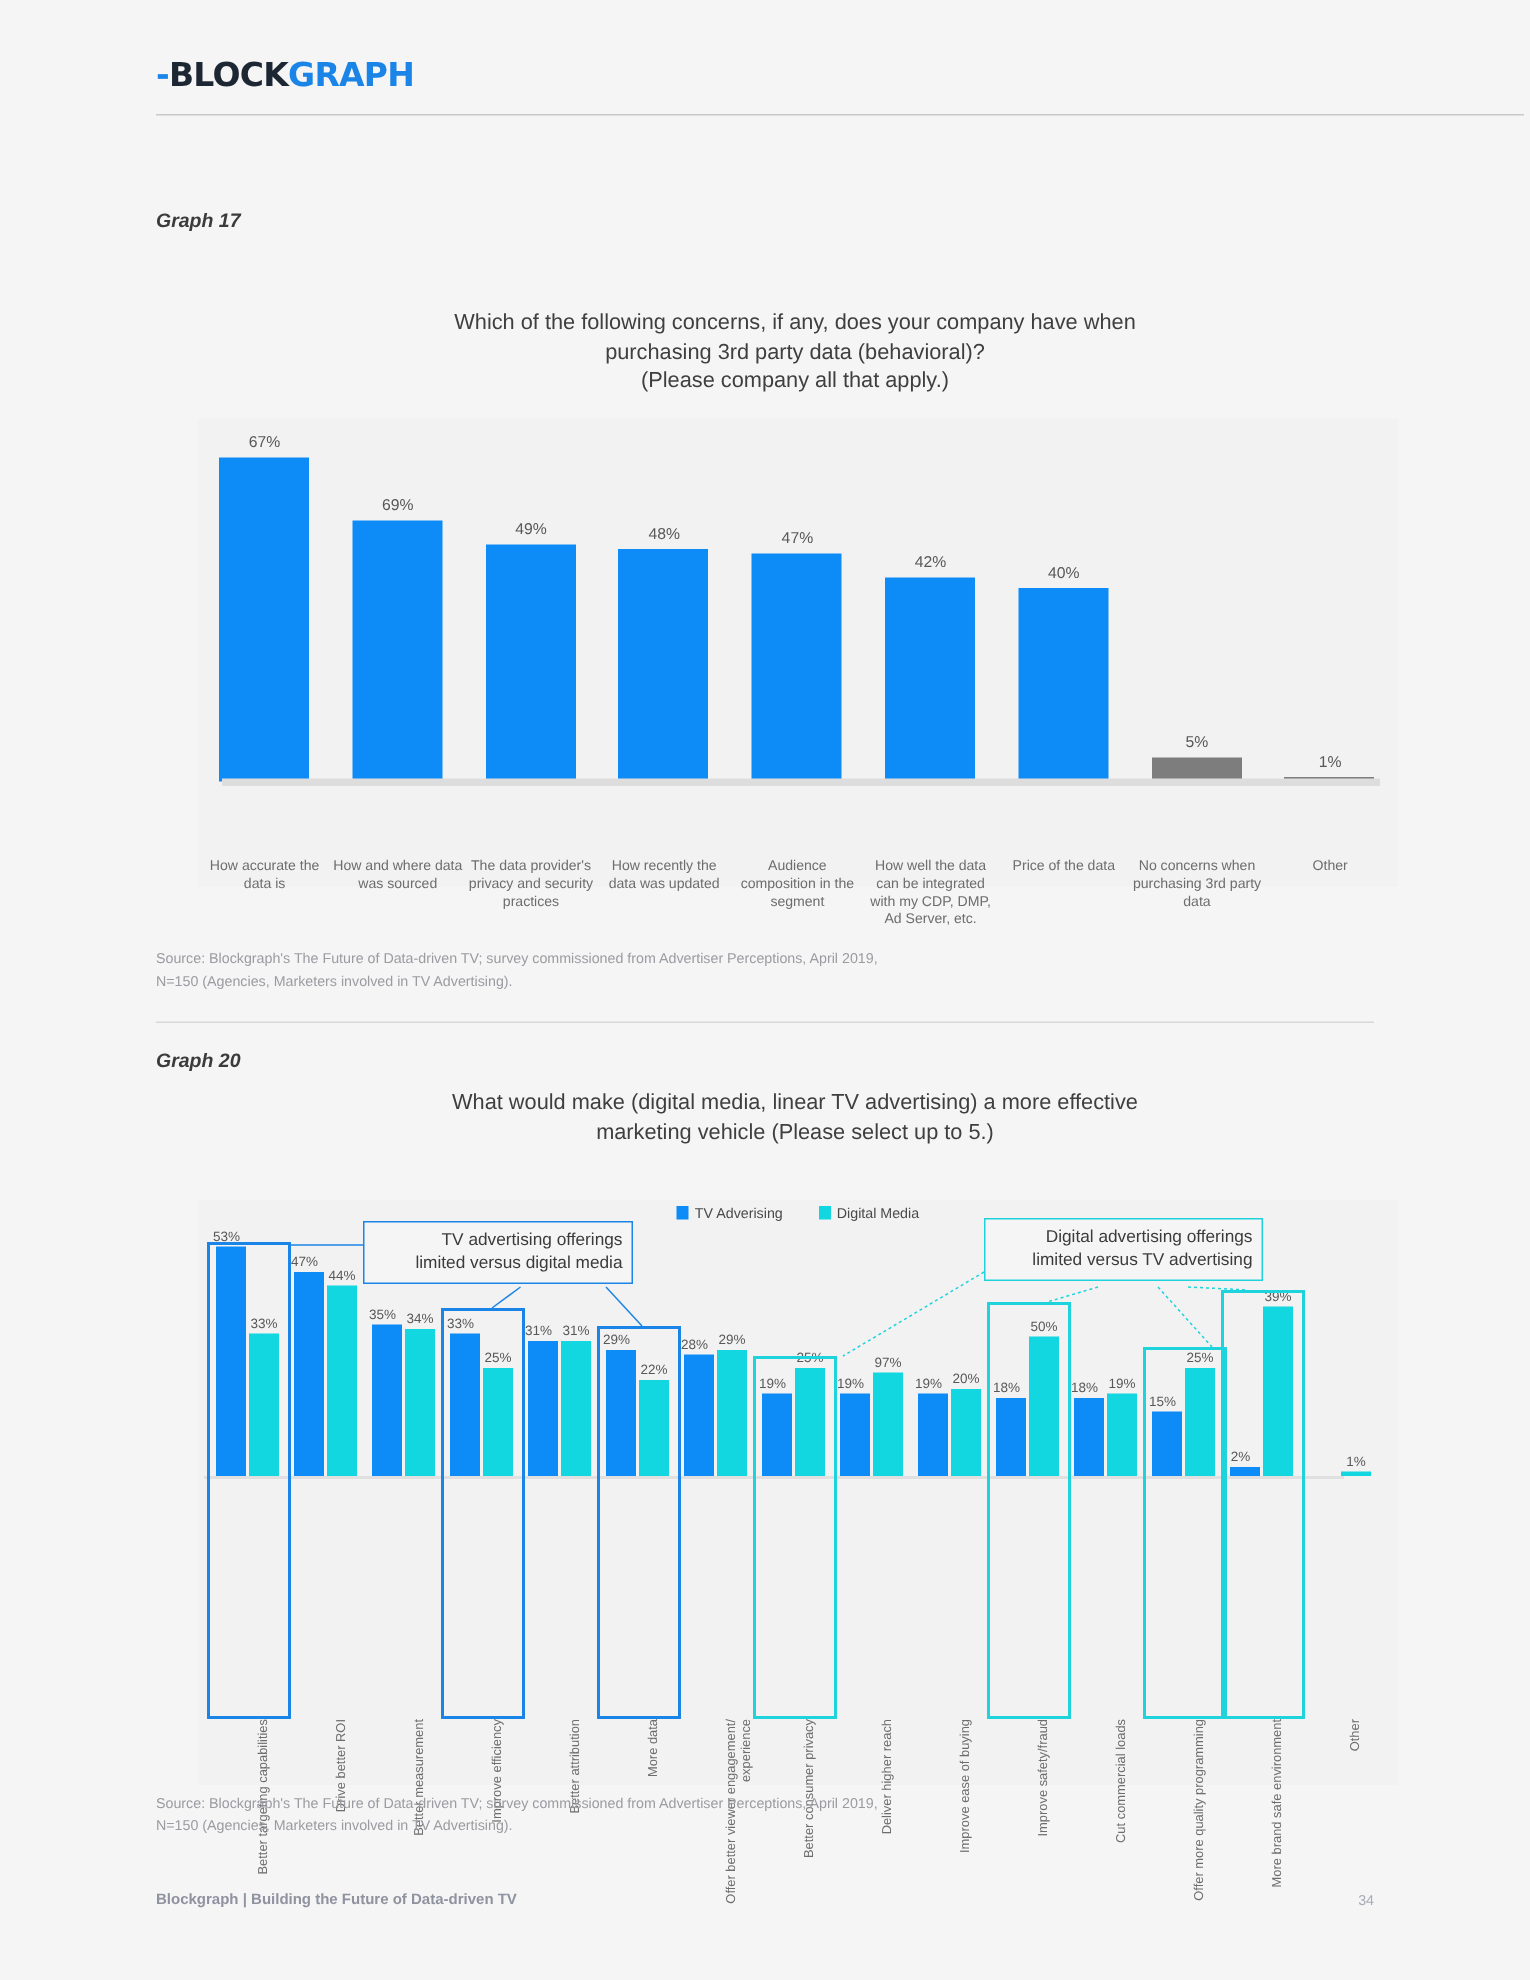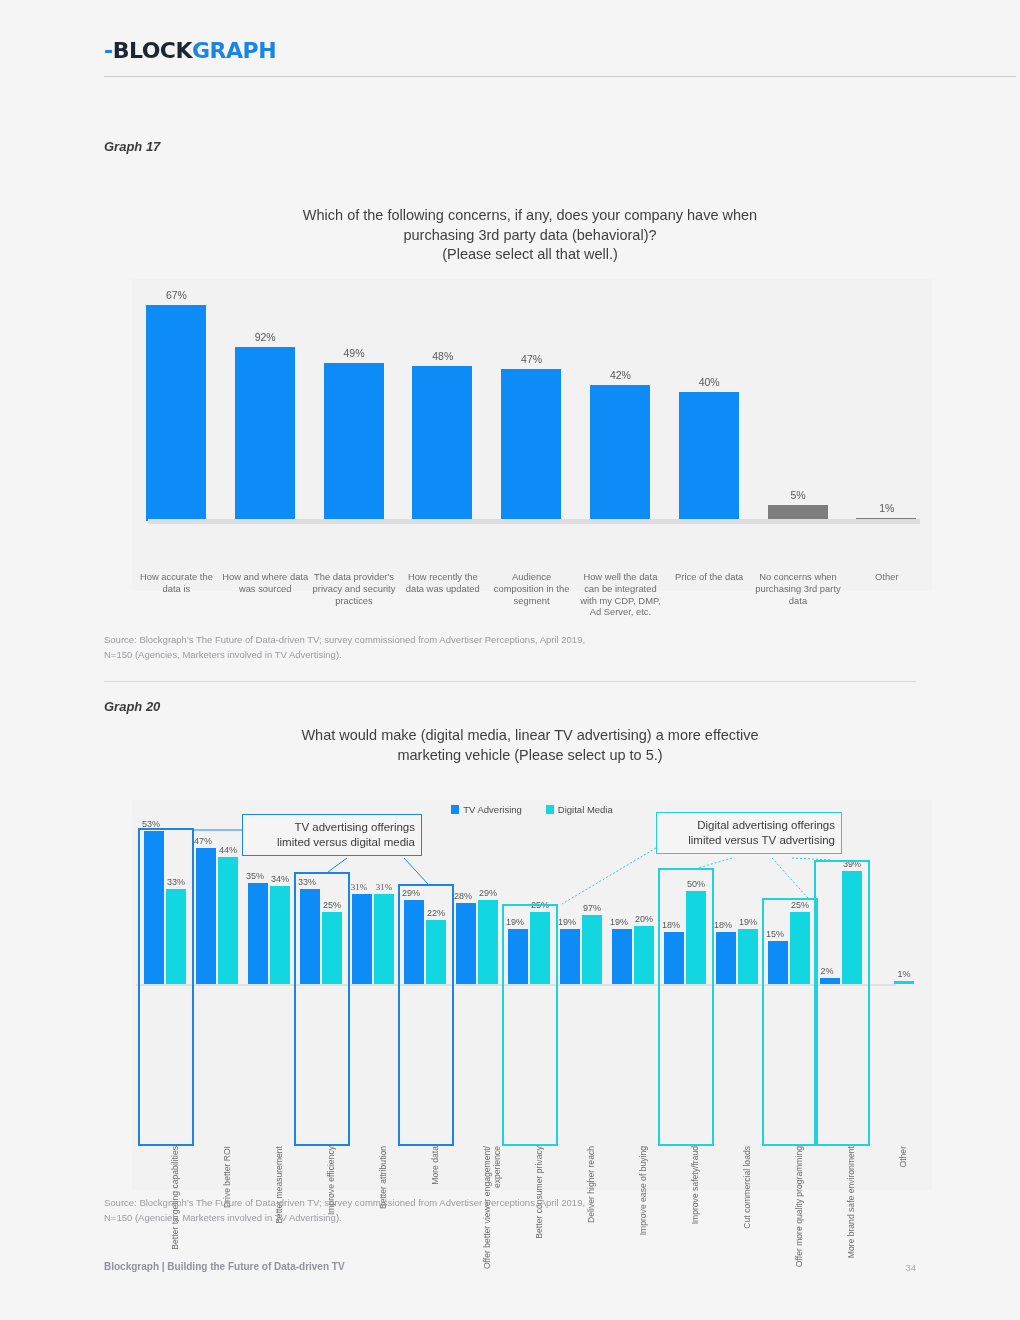--- a/index.html
+++ b/index.html
@@ -73,32 +73,32 @@
   <div class="header">
     <div class="logo"><span class="dash">-</span><span class="blk">BLOCK</span><span class="grp">GRAPH</span></div>
     <div class="header-rule"></div>
   </div>
 
   <div class="graph-label" style="top:139px">Graph 17</div>
 
   <div class="chart-title" style="left:160px;top:206px;width:740px">
     <div>Which of the following concerns, if any, does your company have when</div>
     <div>purchasing 3rd party data (behavioral)?</div>
-    <div>(Please select all that well.)</div>
+    <div>(Please company all that apply.)</div>
   </div>
 
   <div class="c1-plot">
     <div class="c1-bars" id="c1bars">
         <div class="c1-col" style="left: 0px;">
           <div class="c1-bar" style="height: 216.187px; background: rgb(13, 139, 247);"></div>
           <div class="c1-val" style="bottom: 220.187px;">67%</div>
         </div>
         <div class="c1-col" style="left: 88.8px;">
           <div class="c1-bar" style="height: 174.24px; background: rgb(13, 139, 247);"></div>
-          <div class="c1-val" style="bottom: 178.24px;">92%</div>
+          <div class="c1-val" style="bottom: 178.24px;">69%</div>
         </div>
         <div class="c1-col" style="left: 177.6px;">
           <div class="c1-bar" style="height: 158.107px; background: rgb(13, 139, 247);"></div>
           <div class="c1-val" style="bottom: 162.107px;">49%</div>
         </div>
         <div class="c1-col" style="left: 266.4px;">
           <div class="c1-bar" style="height: 154.88px; background: rgb(13, 139, 247);"></div>
           <div class="c1-val" style="bottom: 158.88px;">48%</div>
         </div>
         <div class="c1-col" style="left: 355.2px;">
@@ -170,21 +170,21 @@
           <div class="c2-lab" style="bottom: 103.25px; left: -2px;">35%</div>
           <div class="c2-bar dm" style="height: 98.3571px; background: rgb(18, 214, 224);"></div>
           <div class="c2-lab" style="bottom: 100.357px; left: 23px;">34%</div>
         </div>
         <div class="c2-group" style="left: 164px;">
           <div class="c2-bar tv" style="height: 95.4643px; background: rgb(13, 139, 247);"></div>
           <div class="c2-lab" style="bottom: 97.4643px; left: -2px;">33%</div>
           <div class="c2-bar dm" style="height: 72.3214px; background: rgb(18, 214, 224);"></div>
           <div class="c2-lab" style="bottom: 74.3214px; left: 23px;">25%</div>
         </div>
-        <div class="c2-group" style="left: 216px; font-family: Liberation Serif, serif;">
+        <div class="c2-group" style="left: 216px;">
           <div class="c2-bar tv" style="height: 89.6786px; background: rgb(13, 139, 247);"></div>
           <div class="c2-lab" style="bottom: 91.6786px; left: -2px;">31%</div>
           <div class="c2-bar dm" style="height: 89.6786px; background: rgb(18, 214, 224);"></div>
           <div class="c2-lab" style="bottom: 91.6786px; left: 23px;">31%</div>
         </div>
         <div class="c2-group" style="left: 268px;">
           <div class="c2-bar tv" style="height: 83.8929px; background: rgb(13, 139, 247);"></div>
           <div class="c2-lab" style="bottom: 85.8929px; left: -2px;">29%</div>
           <div class="c2-bar dm" style="height: 63.6429px; background: rgb(18, 214, 224);"></div>
           <div class="c2-lab" style="bottom: 65.6429px; left: 23px;">22%</div>

